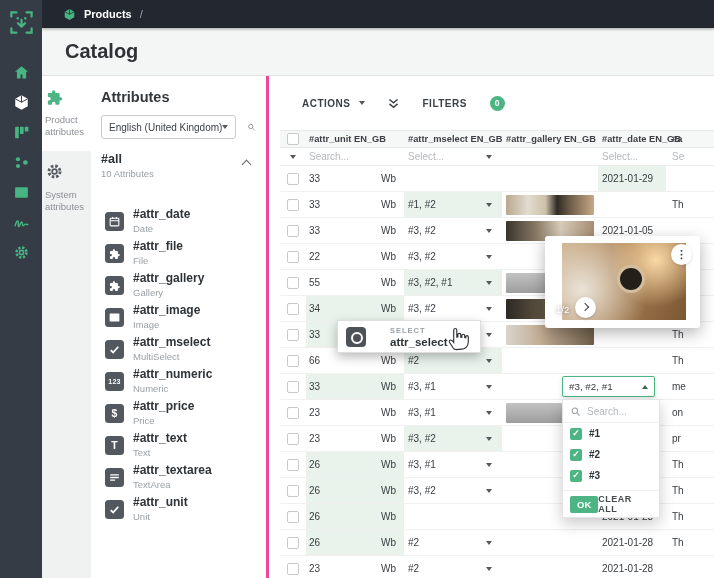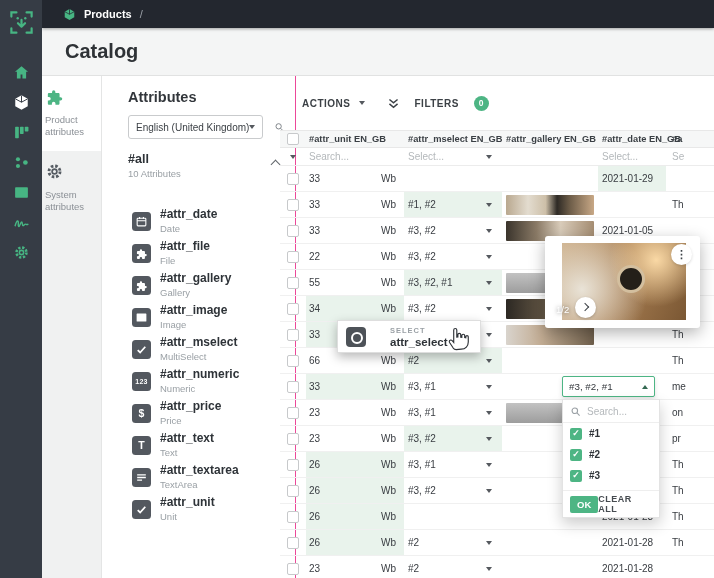--- a/index.html
+++ b/index.html
@@ -28,21 +28,21 @@
   
   .content{position:absolute;left:42px;right:0;top:76px;bottom:0;background:#fff}
 
   .rail{position:absolute;left:0;top:0;width:60px;height:100%;background:#f0f1f1;border-right:1px solid #e4e5e5}
   .rail-tab{padding:11px 3px 12px;text-align:left;cursor:pointer}
   .rail-tab.active{background:#fff}
   .ticon{width:19px;height:19px;display:inline-block}
   .ticon svg{width:100%;height:100%}
   .rail-label{font-size:9.5px;color:#8b9096;line-height:1.3;margin-top:4px}
 
-  .attr-panel{position:absolute;left:76px;top:0;width:178px;height:100%;border-right:1px solid #ec4899;background:#fff}
+  .attr-panel{position:absolute;left:49px;top:0;width:178px;height:100%;border-right:3px solid #ec4899;background:#fff}
   .attr-title{margin:13px 0 0 10px;font-size:14.5px;font-weight:bold;color:#32363b}
   .lang-row{display:flex;align-items:center;margin:10px 10px 0;gap:11px}
   .lang-select{flex:1;height:24px;border:1px solid #c9cbcd;border-radius:3px;display:flex;align-items:center;justify-content:flex-start;padding:0 7px;font-size:10px;color:#3a3f44;cursor:pointer;white-space:nowrap}
   .search-ic{width:14px;height:14px;color:#7d8287;cursor:pointer}
   .search-ic svg{width:100%;height:100%;display:block}
   .group{margin:13px 12px 0 10px;position:relative;cursor:pointer}
   .group-name{font-size:12.5px;font-weight:bold;color:#2e3338}
   .group-count{font-size:9.5px;color:#9aa0a5;margin-top:2px}
   .chev{position:absolute;right:4px;top:5px;width:7px;height:7px;border-right:1.6px solid #60656a;border-bottom:1.6px solid #60656a}
   .chev.down{transform:rotate(45deg)}
@@ -53,21 +53,21 @@
   .attr-ic svg{width:13px;height:13px}
   .attr-ic.txt3{font-size:7px;letter-spacing:.2px}
   .attr-ic.txt1{font-size:10.5px}
   .attr-name{font-size:12px;font-weight:bold;color:#2e3338;line-height:1.1}
   .attr-type{font-size:9.5px;color:#9aa0a5;margin-top:1px}
 
   
   .table-area{position:absolute;left:238px;top:0;right:0;height:100%}
   .toolbar{position:absolute;left:0;top:0;right:0;height:54px;display:flex;align-items:center;padding-left:22px;gap:22px}
   .btn-actions{display:flex;align-items:center;gap:8px;font-size:10px;font-weight:bold;color:#3c4146;letter-spacing:.5px;cursor:pointer}
-  .filters{display:flex;align-items:center;gap:15px;font-size:10px;font-weight:bold;color:#3c4146;letter-spacing:.5px;cursor:pointer}
+  .filters{display:flex;align-items:center;gap:23px;font-size:10px;font-weight:bold;color:#3c4146;letter-spacing:.5px;cursor:pointer}
   .dbl-chev{width:13px;height:13px}
   .dbl-chev svg{width:100%;height:100%;display:block}
   .badge{min-width:15px;height:15px;border-radius:50%;background:#4db584;color:#fff;font-size:8.5px;font-weight:bold;display:flex;align-items:center;justify-content:center}
   .caret-down{display:inline-block;width:0;height:0;border-left:3.5px solid transparent;border-right:3.5px solid transparent;border-top:4.2px solid #55595e}
   .caret-up{display:inline-block;width:0;height:0;border-left:3.5px solid transparent;border-right:3.5px solid transparent;border-bottom:4.2px solid #346952}
 
   .grid{position:absolute;left:0;top:54px;right:0;bottom:0;color:#383c41}
   .grid-header{display:flex;height:18px;background:#f6f7f7;border-top:1px solid #e8e8e8;border-bottom:1px solid #e8e8e8;align-items:center;font-weight:bold;font-size:9.3px;color:#3a3f44;white-space:nowrap}
   .filter-row{display:flex;height:18px;align-items:center;border-bottom:1px solid #ececec;color:#b4b8bb;font-size:10px;white-space:nowrap}
   .row{display:flex;height:26px;border-bottom:1px solid #f0f0f0}

